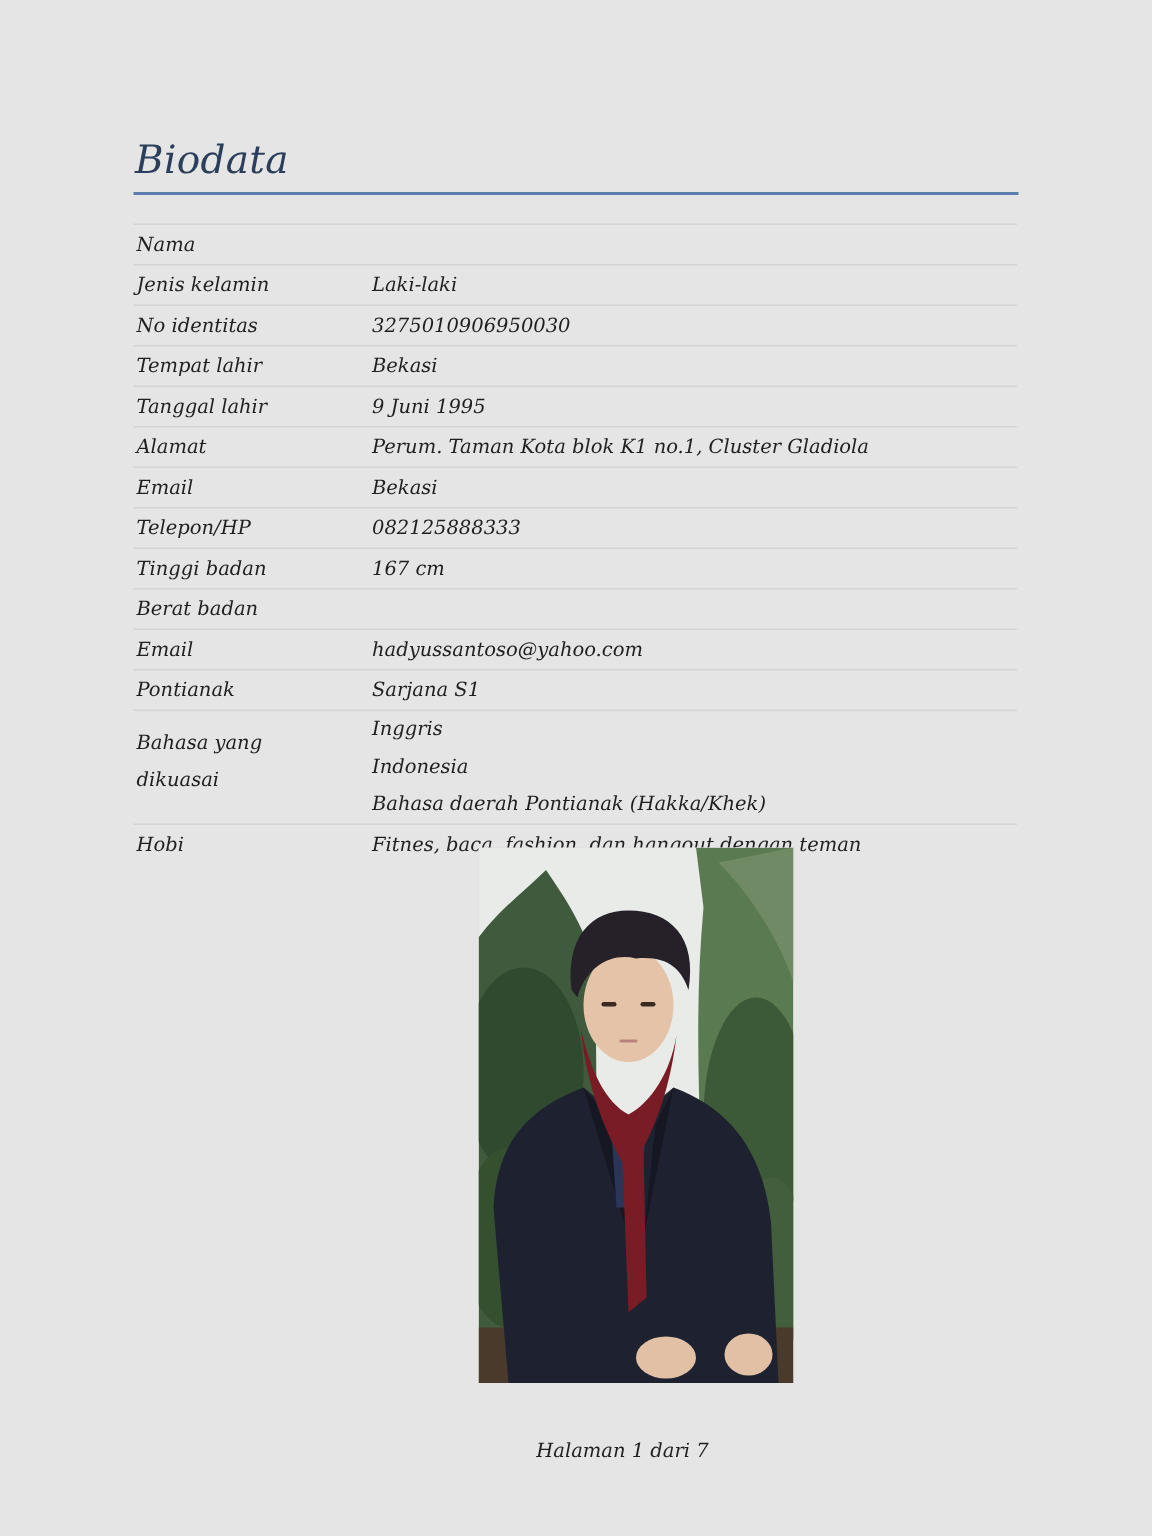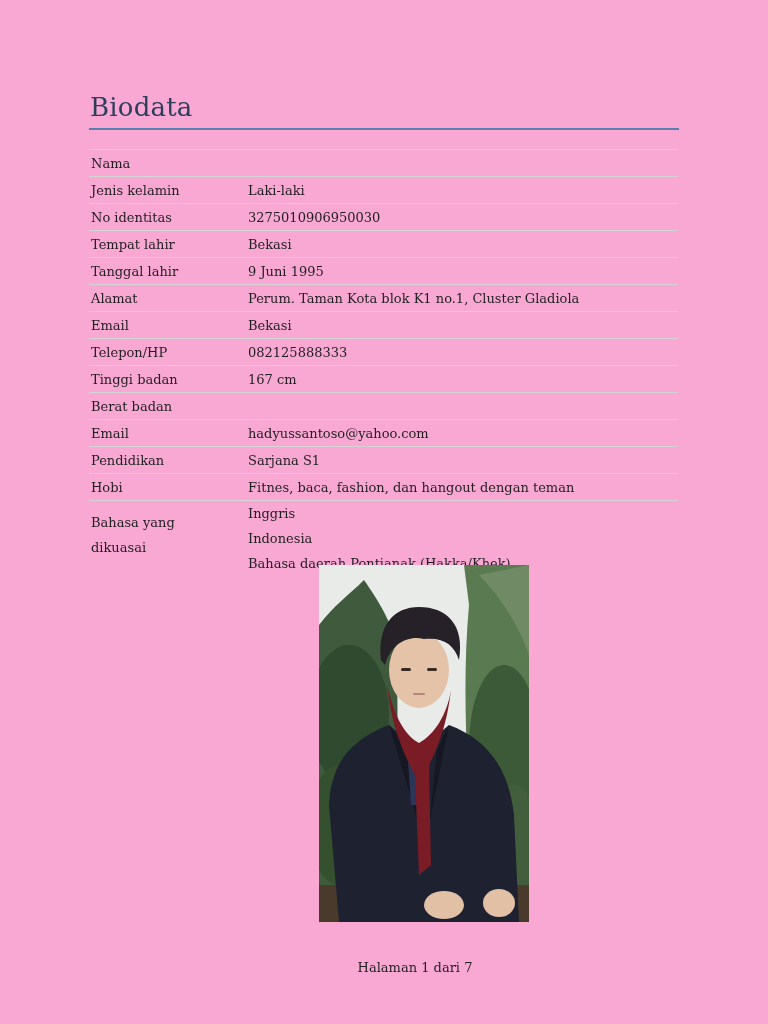--- a/index.html
+++ b/index.html
@@ -12,21 +12,22 @@
       height: 1024px;
       position: relative;
       overflow: hidden;
       font-family: "DejaVu Serif", "Liberation Serif", serif;
       color: #1f1f1f;
     }
     .page {
       position: absolute;
       left: 0; top: 0;
       width: 768px; height: 1024px;
-      background: #f9a8d4;
+      background: #e5e5e5;
+      font-style: italic;
     }
     .title {
       position: absolute;
       left: 90px;
       top: 90px;
       font-family: "DejaVu Serif", "Liberation Serif", serif;
       font-size: 26px;
       color: #2b3f5c;
       letter-spacing: 0.2px;
       line-height: 34px;
@@ -156,40 +157,40 @@
       <span class="value">167 cm</span>
     </div>
     <div class="row">
       <span class="label">Berat badan</span>
     </div>
     <div class="row">
       <span class="label">Email</span>
       <span class="value">hadyussantoso@yahoo.com</span>
     </div>
     <div class="row">
-      <span class="label">Pendidikan</span>
+      <span class="label">Pontianak</span>
       <span class="value">Sarjana S1</span>
     </div>
-    <div class="row">
-      <span class="label">Hobi</span>
-      <span class="value">Fitnes, baca, fashion, dan hangout dengan teman</span>
-    </div>
-
     <div class="row multi">
       <span class="label">
         <span>Bahasa yang</span><br>
         <span>dikuasai</span>
       </span>
       <span class="value">
         <span>Inggris</span>
         <span>Indonesia</span>
         <span>Bahasa daerah Pontianak (Hakka/Khek)</span>
       </span>
     </div>
 
+    <div class="row">
+      <span class="label">Hobi</span>
+      <span class="value">Fitnes, baca, fashion, dan hangout dengan teman</span>
+    </div>
+
   </div>
 
   <div class="photo" title="Portrait photo of a young man in dark coat and red scarf in front of green shrubs">
     <svg width="210" height="357" viewBox="0 0 210 357" xmlns="http://www.w3.org/2000/svg">
 
       <rect x="0" y="0" width="210" height="357" fill="#e9ebe8"></rect>
 
       <path d="M0 60 C15 40 30 30 45 15 C55 30 70 50 78 80 L80 357 L0 357 Z" fill="#3f5a3c"></path>
       <path d="M145 0 L210 0 L210 357 L150 357 C155 250 140 150 150 40 Z" fill="#5a7a52"></path>
       <path d="M160 10 C180 30 200 60 210 90 L210 0 Z" fill="#6f8a64"></path>

